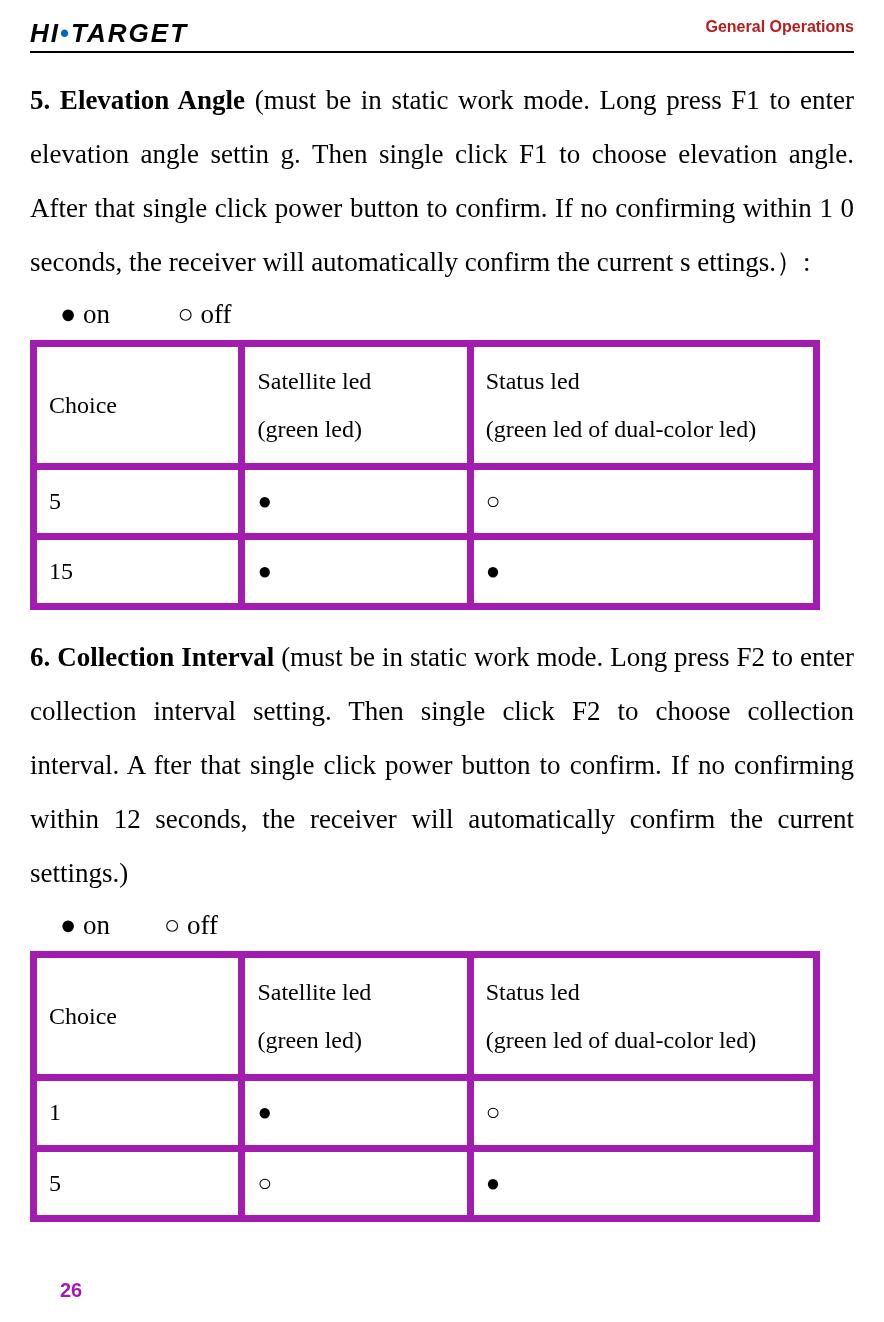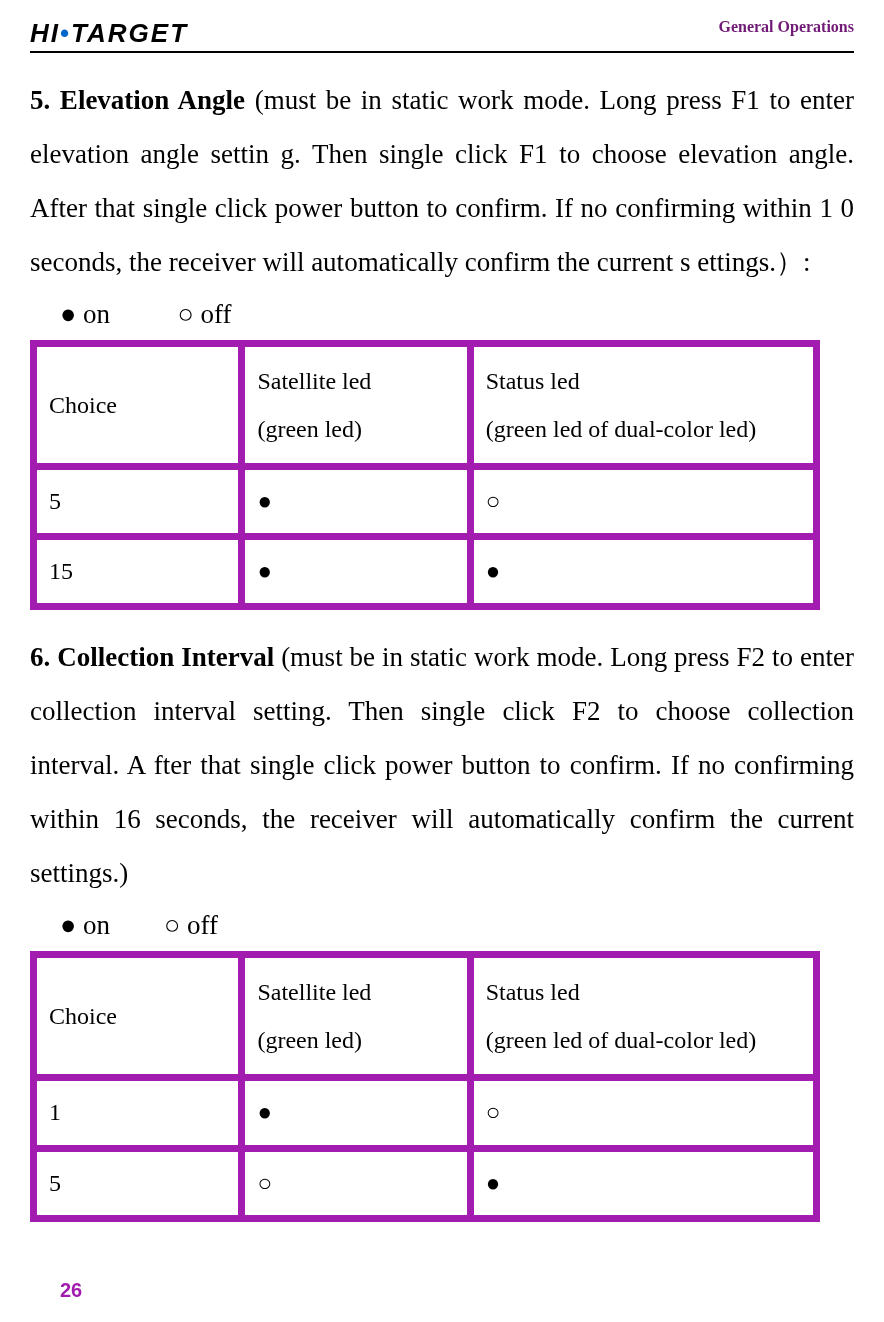--- a/index.html
+++ b/index.html
@@ -27,22 +27,22 @@
       font-weight: bold;
       font-style: italic;
       letter-spacing: 2px;
       color: #000;
     }
     .logo .dot {
       color: #0066cc;
       font-style: normal;
     }
     .header-title {
-      color: #701a75;
-      font-family: Liberation Serif, serif;
+      color: #b91c1c;
+      font-family: Liberation Sans, sans-serif;
       font-size: 16px;
       font-weight: bold;
     }
     .paragraph {
       font-size: 27px;
       line-height: 2.0;
       text-align: justify;
       margin-bottom: 10px;
     }
     .section-title {
@@ -119,21 +119,21 @@
   </tr>
   <tr>
     <td>15</td>
     <td>●</td>
     <td>●</td>
   </tr>
 </tbody>
   </table>
 
 <p class="paragraph">
-  <span class="section-title">6. Collection Interval</span><span> (must be in static work mode. Long press F2 to enter collection interval setting. Then single click F2 to choose collection interval. A fter that single click power button to confirm. If no confirming within 16 seconds, the receiver will automatically confirm the current settings.)</span>
+  <span class="section-title">6. Collection Interval</span><span> (must be in static work mode. Long press F2 to enter collection interval setting. Then single click F2 to choose collection interval. A fter that single click power button to confirm. If no confirming within 12 seconds, the receiver will automatically confirm the current settings.)</span>
 </p>
 
 <div class="legend" style="white-space: pre;">● on        ○ off</div>
 
 <table>
   <tbody>
       <tr class="header-row">
     <td class="col1">Choice</td>
     <td class="col2">
       <span>Satellite led</span><br>

